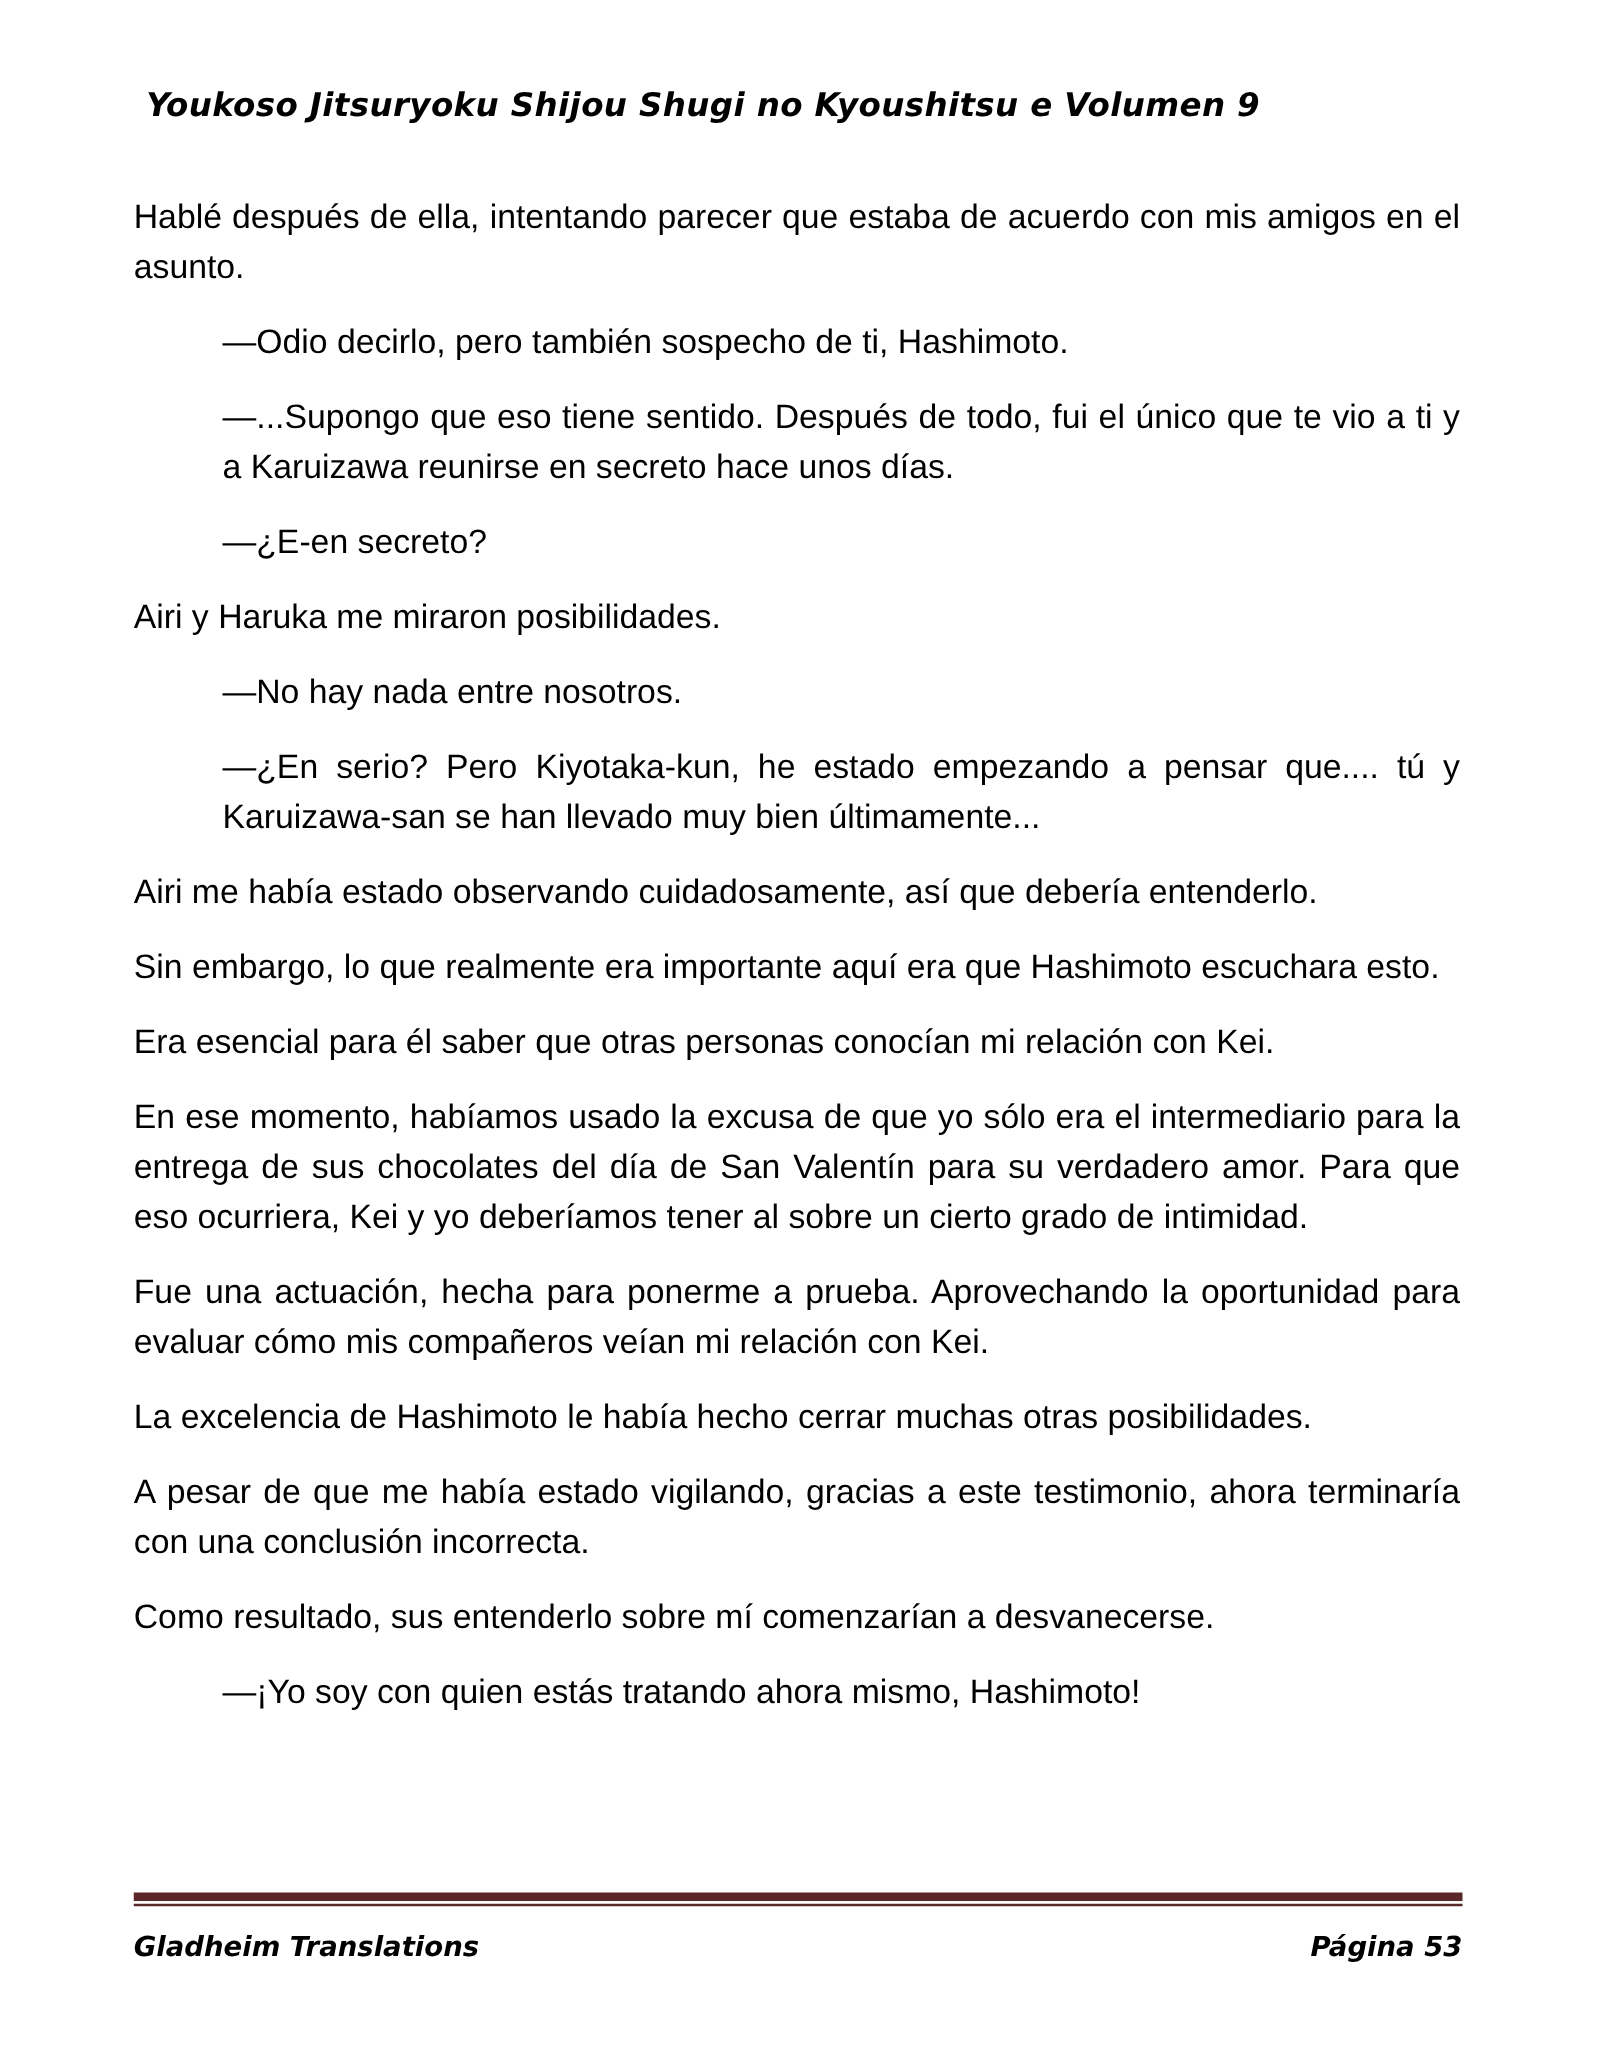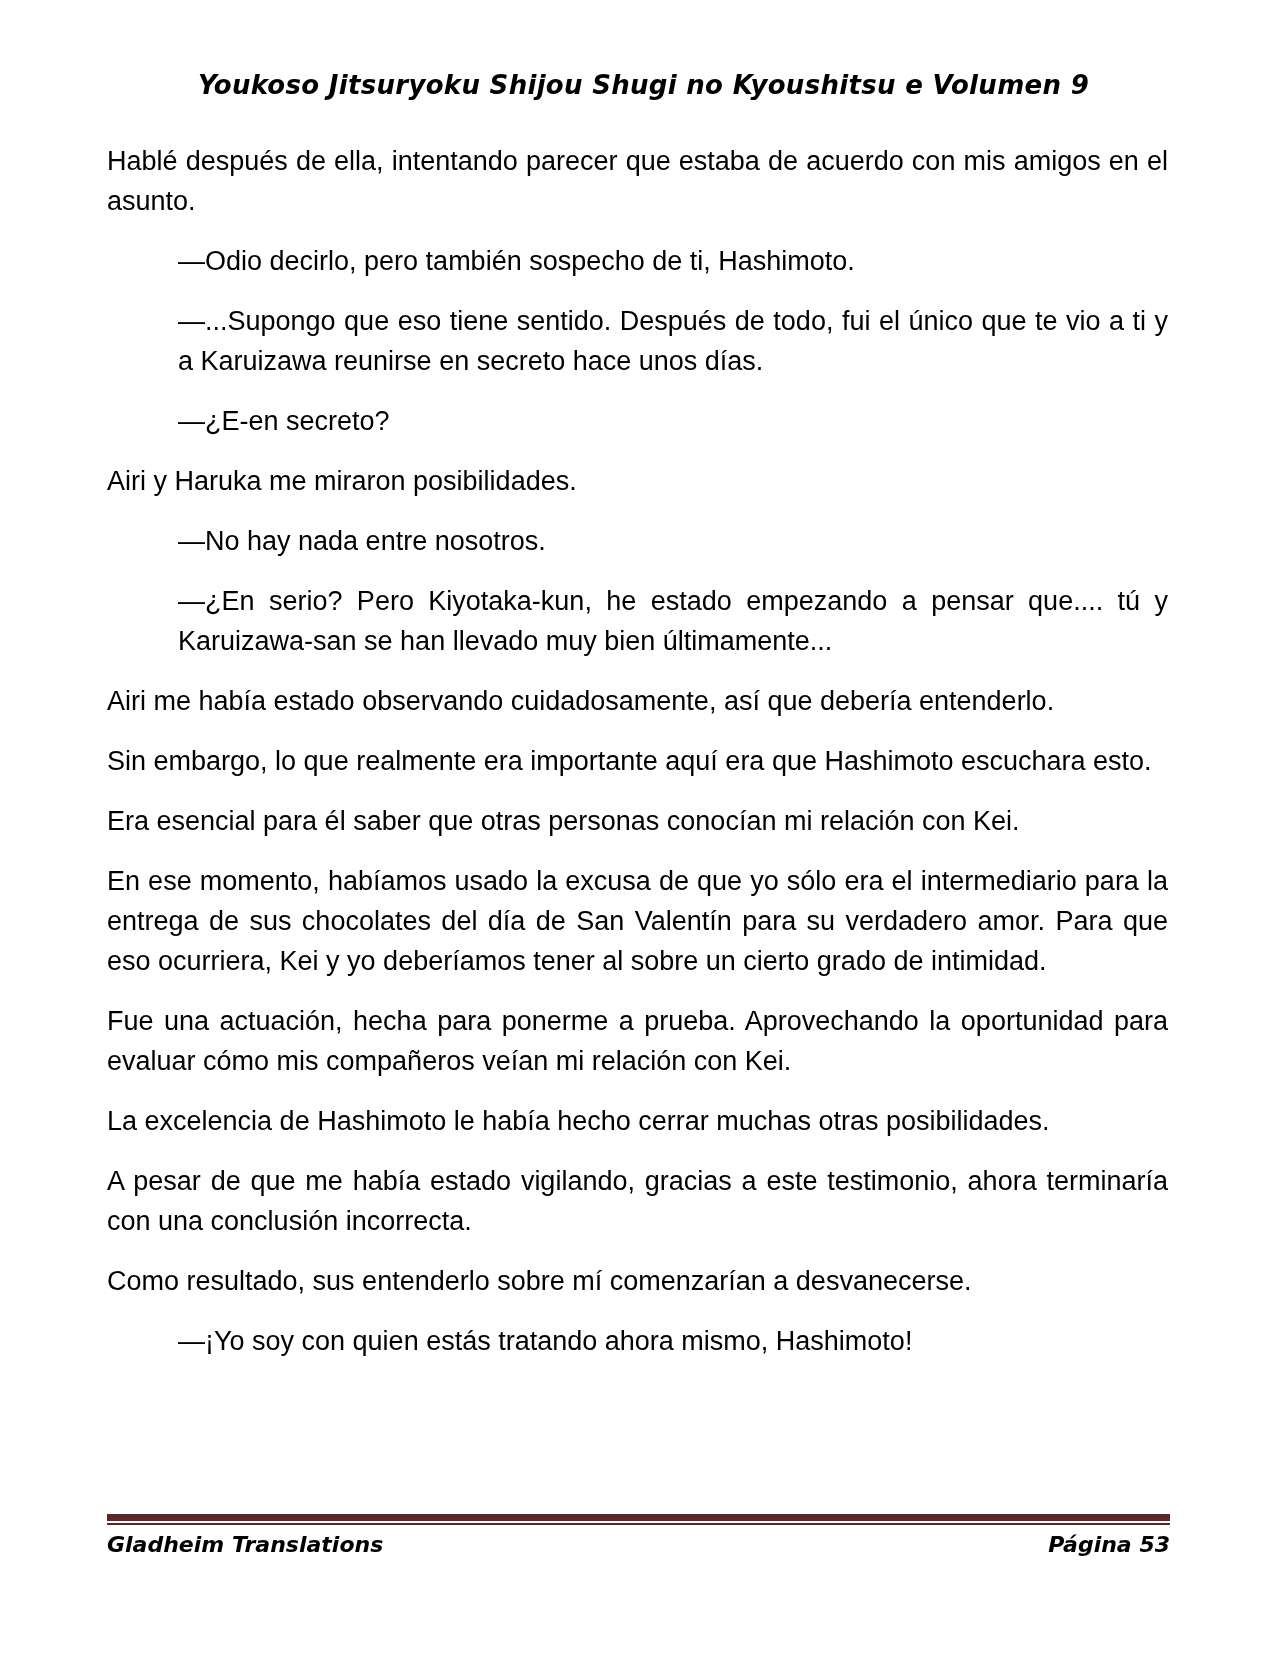--- a/index.html
+++ b/index.html
@@ -19,34 +19,33 @@
     position: absolute;
     top: 70px;
     left: 117px;
     right: 110px;
     font-family: "DejaVu Sans", sans-serif;
     font-weight: bold;
     font-style: italic;
     font-size: 26px;
     letter-spacing: 0.3px;
     white-space: nowrap;
-    text-align: center;
   }
   .page-body {
     position: absolute;
     top: 141px;
     left: 107px;
     right: 112px;
   }
   .para {
     font-family: "Liberation Sans", sans-serif;
     font-size: 27px;
     line-height: 40px;
     text-align: justify;
-    margin: 0 0 20px 0;
+    margin: 12px 0 20px 0;
   }
   .para.indent {
     padding-left: 71px;
   }
   .page-footer {
     position: absolute;
     top: 1514px;
     left: 107px;
     right: 110px;
   }
@@ -54,21 +53,21 @@
     height: 7px;
   }
   .footer-rule-gap {
     height: 2px;
     background: #ffffff;
   }
   .footer-rule-thin {
     height: 2px;
   }
   .footer-row {
-    margin-top: 7px;
+    margin-top: 21px;
     display: flex;
     justify-content: space-between;
     align-items: baseline;
     font-family: "DejaVu Sans", sans-serif;
     font-weight: bold;
     font-style: italic;
     font-size: 22px;
   }
 </style>
 </head>

